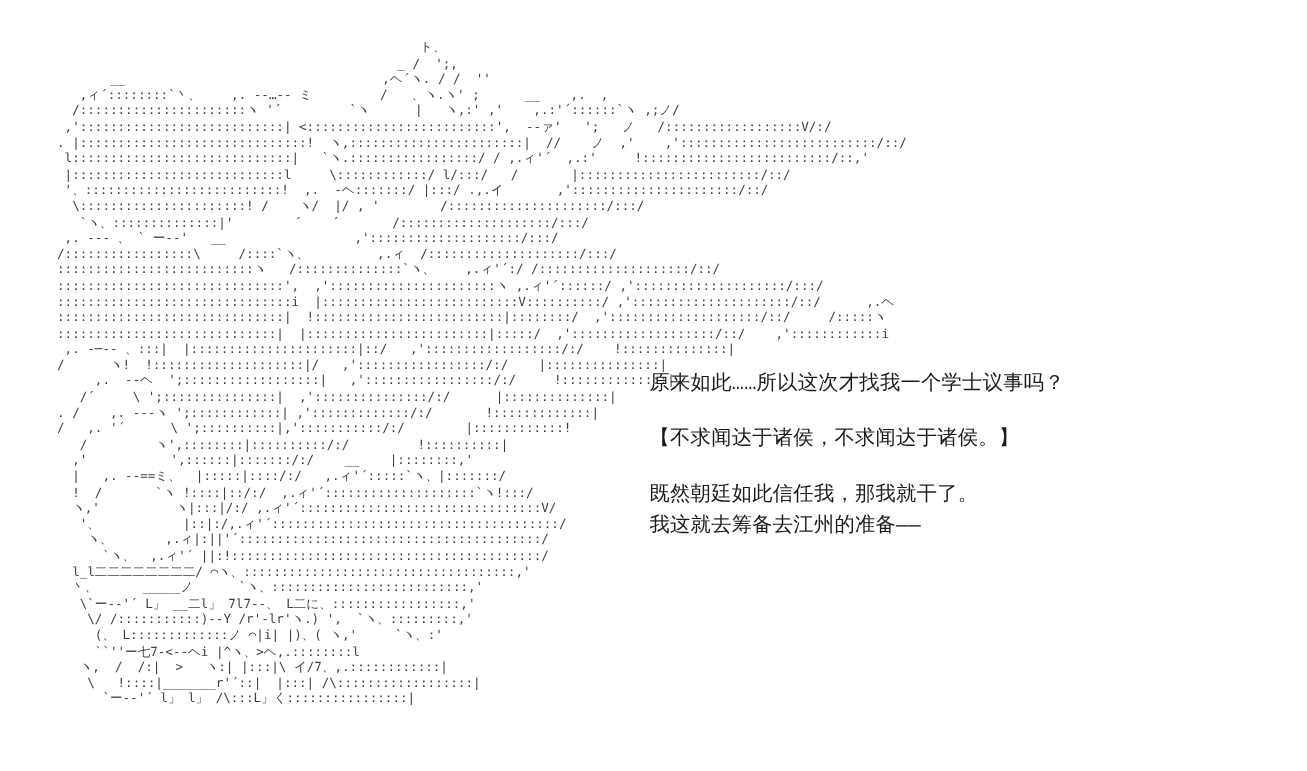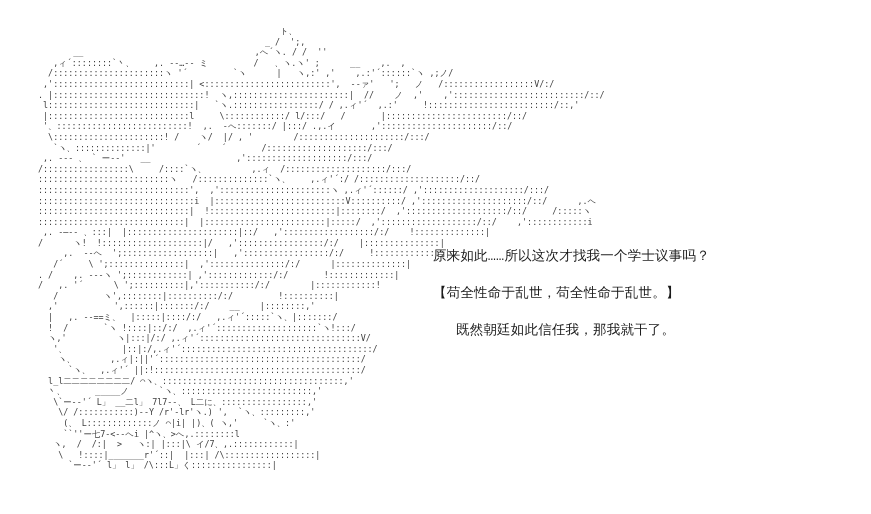--- a/index.html
+++ b/index.html
@@ -42,21 +42,21 @@
   
   #dialogue {
     position: absolute;
     left: 433px;
     top: 246px;
     width: 420px;
   }
   .dlg-block {
     margin: 0 0 16px 0;
   }
-  .dlg-block:last-child { margin-bottom: 0; margin-left: 23px; }
+  .dlg-block:last-child { margin-bottom: 0; }
   .dlg-line {
     font-family: Liberation Mono, monospace;
     font-size: 13.5px;
     line-height: 21px;
     color: #1a1a1a;
     white-space: pre;
     letter-spacing: 0.2px;
   }
 </style>
 </head>
@@ -107,22 +107,23 @@
     \   !::::|_______r'´::|  |:::| /\::::::::::::::::::|
       `ー‐‐'´ l」 l」 /\:::L」く::::::::::::::::|</pre>
 
   <div id="dialogue">
 
     <div class="dlg-block">
       <div class="dlg-line">原来如此……所以这次才找我一个学士议事吗？</div>
     </div>
 
     <div class="dlg-block">
-      <div class="dlg-line">【苟全性命于乱世，苟全性命于乱世。】</div>
+      <div class="dlg-line">【不求闻达于诸侯，不求闻达于诸侯。】</div>
     </div>
 
     <div class="dlg-block">
       <div class="dlg-line">既然朝廷如此信任我，那我就干了。</div>
+      <div class="dlg-line">我这就去筹备去江州的准备——</div>
     </div>
 
   </div>
 
 </div>
 
 </body></html>

